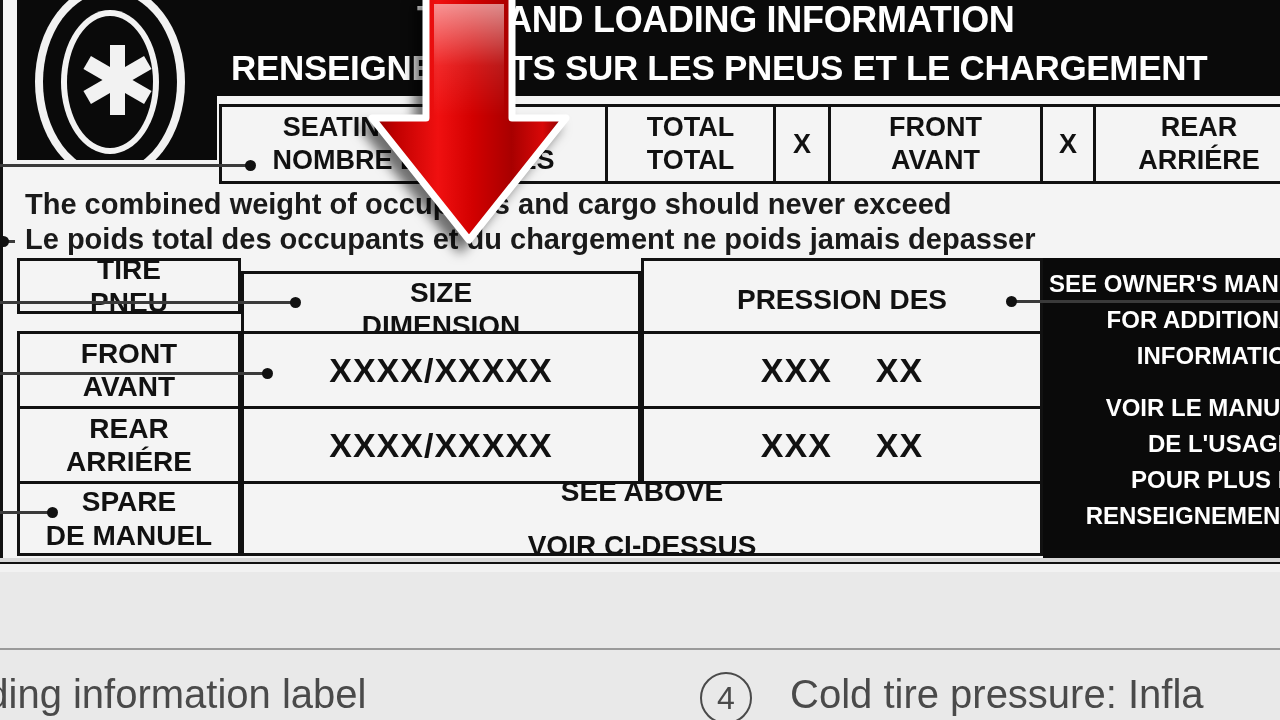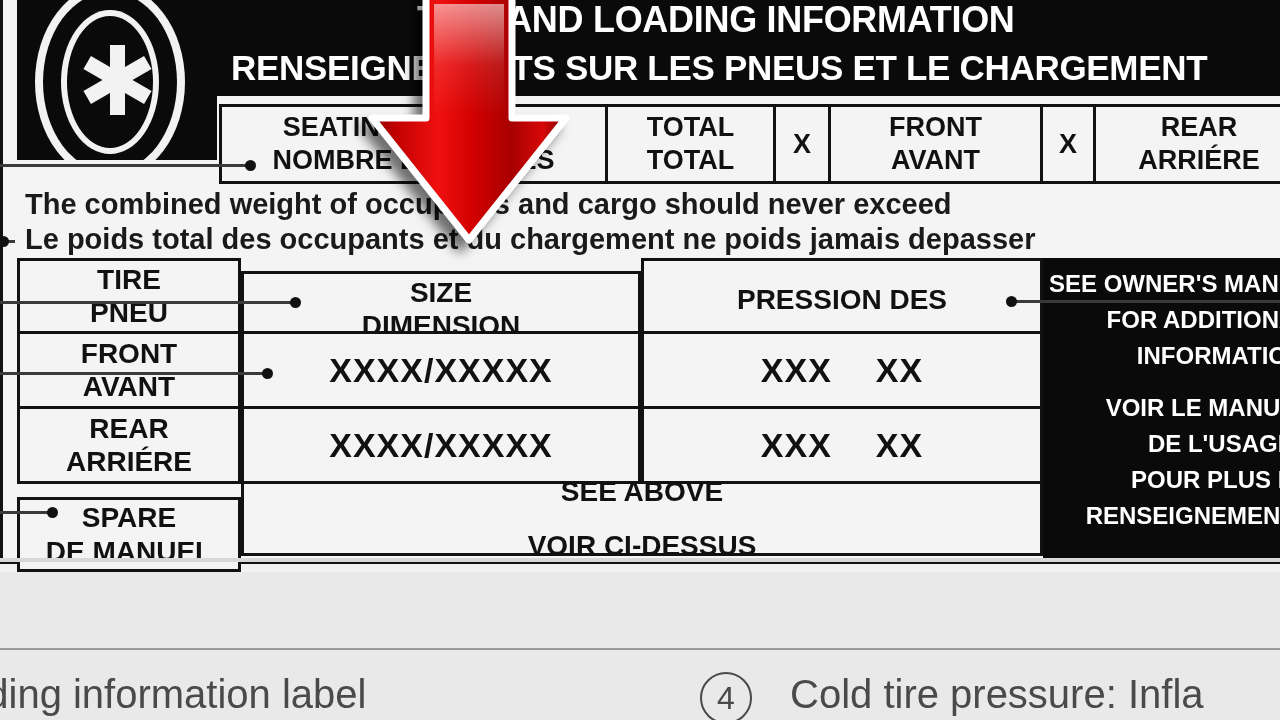--- a/index.html
+++ b/index.html
@@ -272,21 +272,21 @@
         </div>
       </div>
 
       <div class="weight-rows">
         <div class="wrow wrow1">The combined weight of occupants and cargo should never exceed</div>
         <div class="wrow wrow2">Le poids total des occupants et du chargement ne poids jamais depasser</div>
       </div>
 
       <div class="tbl-main">
 
-        <div class="tcell hdr" style="left:0px;top:0px;width:224px;height:76px;text-align:center;">
+        <div class="tcell hdr" style="left:0px;top:0px;width:224px;height:56px;text-align:center;">
           <span>TIRE</span>
           <span>PNEU</span>
         </div>
         <div class="tcell hdr" style="left:224px;top:13px;width:400px;height:76px;">
           <span>SIZE</span>
           <span>DIMENSION</span>
         </div>
         <div class="tcell hdr" style="left:624px;top:0px;width:402px;height:84px;">
           <span>PRESSION DES</span>
         </div>
@@ -304,21 +304,21 @@
         <div class="tcell lbl" style="left:0px;top:148px;width:224px;height:78px;">
           <span>REAR</span>
           <span>ARRIÉRE</span>
         </div>
         <div class="tcell val" style="left:224px;top:148px;width:400px;height:78px;">XXXX/XXXXX</div>
         <div class="tcell val" style="left:624px;top:148px;width:402px;height:78px;flex-direction:row;gap:44px;">
           <span>XXX</span>
           <span>XX</span>
         </div>
 
-        <div class="tcell lbl" style="left:0px;top:223px;width:224px;height:75px;margin-top:16px;">
+        <div class="tcell lbl" style="left:0px;top:223px;width:224px;height:75px;">
           <span>SPARE</span>
           <span>DE MANUEL</span>
         </div>
         <div class="tcell see" style="left:224px;top:223px;width:802px;height:75px;gap:20px;">
           <span>SEE ABOVE</span>
           <span>VOIR CI-DESSUS</span>
         </div>
       </div>
 
       <div class="manual-panel">

